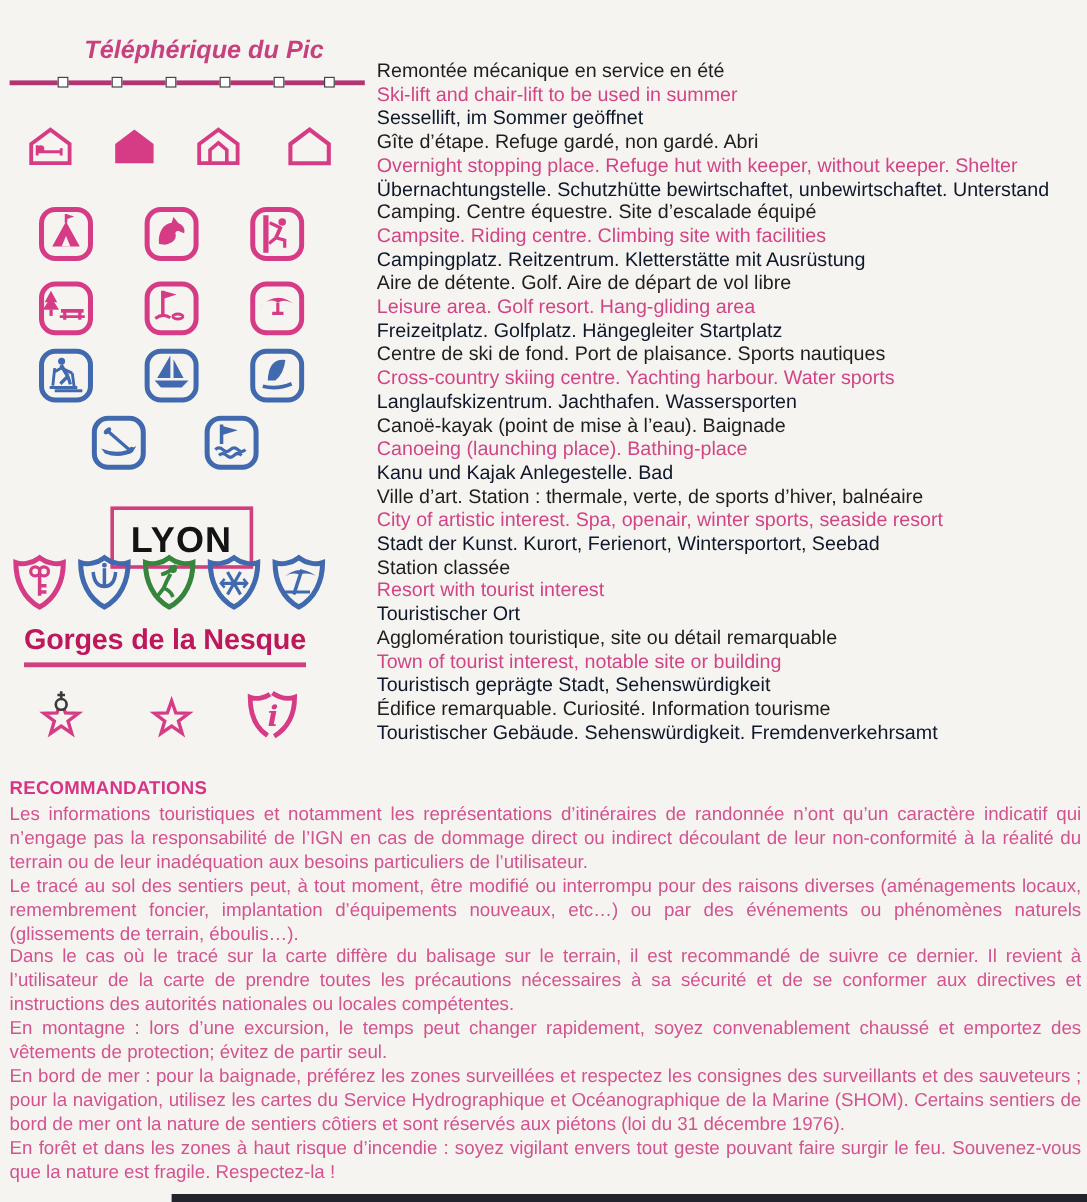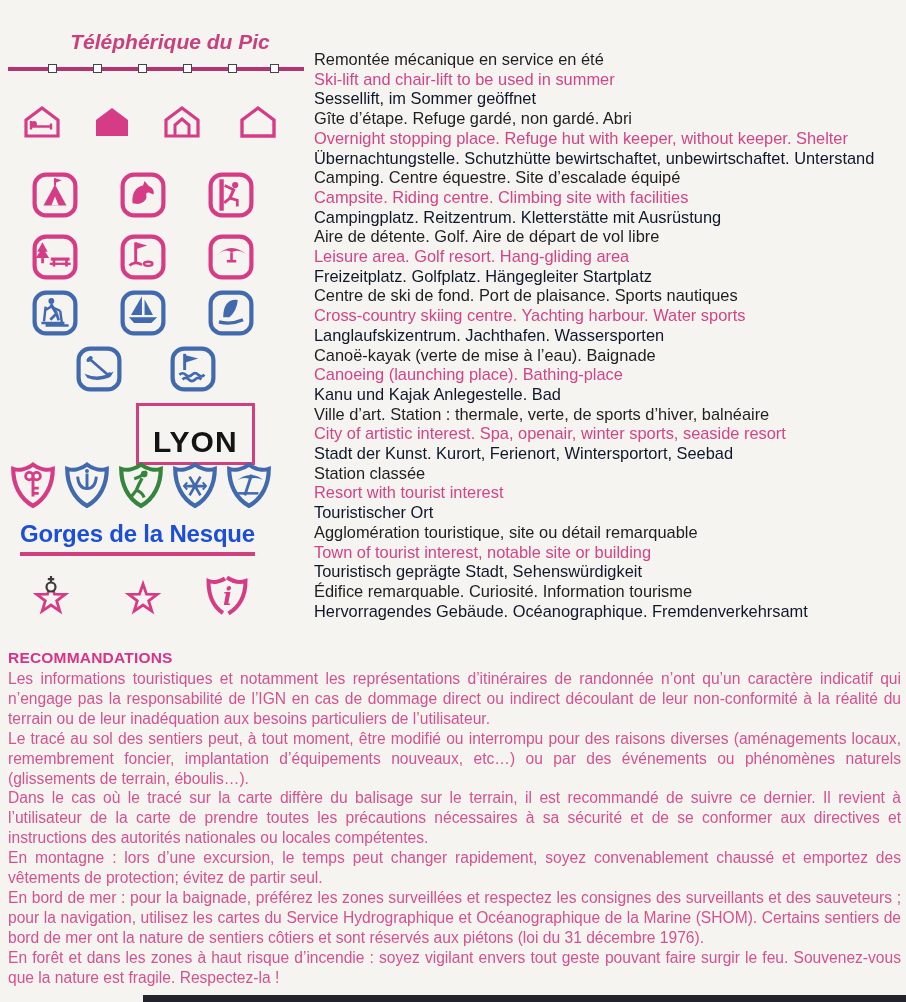--- a/index.html
+++ b/index.html
@@ -12,23 +12,23 @@
   .cableline{position:absolute;left:8px;top:63px;width:296px;height:12px;}
   .cableline .wire{position:absolute;left:0;top:4px;width:100%;height:3.5px;background:#b23472;}
   .cableline .pylon{position:absolute;top:1px;width:9px;height:9px;background:#fdfdfd;border:1.6px solid #44444c;box-sizing:border-box;}
 
   .house{position:absolute;width:40px;height:34px;}
   .sq{position:absolute;width:46px;height:46px;}
   .shield{position:absolute;width:50px;height:50px;}
   .star{position:absolute;width:50px;height:50px;}
   svg{display:block;width:100%;height:100%;}
 
-  .lyon-box{position:absolute;left:92px;top:403px;border:3px solid #d0407f;background:transparent;
-    padding:19px 14px 3px;color:#141414;font-size:30px;font-weight:bold;letter-spacing:1px;margin-left:44px;}
-  .gorges{position:absolute;left:20px;top:520px;color:#1d4ed8;font-size:24px;font-weight:bold;
+  .lyon-box{position:absolute;left:92px;top:422px;border:3px solid #d0407f;background:transparent;
+    padding:9px 14px 3px;color:#141414;font-size:30px;font-weight:bold;letter-spacing:1px;}
+  .gorges{position:absolute;left:20px;top:520px;color:#be185d;font-size:24px;font-weight:bold;
     padding-bottom:4px;border-bottom:4px solid #d0407f;letter-spacing:-0.2px;}
 
   
   .legend-col{position:absolute;left:314px;top:50px;width:590px;}
   .lg{margin:0;}
   .lg p{margin:0;font-size:16.4px;line-height:19.7px;white-space:nowrap;}
   .t-fr{color:#1e1e1e;}
   .t-en{color:#d14586;}
   .t-de{color:#0f172a;}
 
@@ -304,42 +304,42 @@
       <p class="t-fr">Aire de détente. Golf. Aire de départ de vol libre</p>
       <p class="t-en">Leisure area. Golf resort. Hang-gliding area</p>
       <p class="t-de">Freizeitplatz. Golfplatz. Hängegleiter Startplatz</p>
     </div>
     <div class="lg">
       <p class="t-fr">Centre de ski de fond. Port de plaisance. Sports nautiques</p>
       <p class="t-en">Cross-country skiing centre. Yachting harbour. Water sports</p>
       <p class="t-de">Langlaufskizentrum. Jachthafen. Wassersporten</p>
     </div>
     <div class="lg">
-      <p class="t-fr">Canoë-kayak (verte de mise à l’eau). Baignade</p>
+      <p class="t-fr">Canoë-kayak (point de mise à l’eau). Baignade</p>
       <p class="t-en">Canoeing (launching place). Bathing-place</p>
       <p class="t-de">Kanu und Kajak Anlegestelle. Bad</p>
     </div>
     <div class="lg">
       <p class="t-fr">Ville d’art. Station : thermale, verte, de sports d’hiver, balnéaire</p>
       <p class="t-en">City of artistic interest. Spa, openair, winter sports, seaside resort</p>
       <p class="t-de">Stadt der Kunst. Kurort, Ferienort, Wintersportort, Seebad</p>
     </div>
     <div class="lg">
       <p class="t-fr">Station classée</p>
       <p class="t-en">Resort with tourist interest</p>
       <p class="t-de">Touristischer Ort</p>
     </div>
     <div class="lg">
       <p class="t-fr">Agglomération touristique, site ou détail remarquable</p>
       <p class="t-en">Town of tourist interest, notable site or building</p>
       <p class="t-de">Touristisch geprägte Stadt, Sehenswürdigkeit</p>
     </div>
     <div class="lg">
       <p class="t-fr">Édifice remarquable. Curiosité. Information tourisme</p>
-      <p class="t-de">Hervorragendes Gebäude. Océanographique. Fremdenverkehrsamt</p>
+      <p class="t-de">Touristischer Gebäude. Sehenswürdigkeit. Fremdenverkehrsamt</p>
     </div>
   </div>
 
   <div class="recs">
     <h2>RECOMMANDATIONS</h2>
     <p>Les informations touristiques et notamment les représentations d’itinéraires de randonnée n’ont qu’un caractère indicatif qui n’engage pas la responsabilité de l’IGN en cas de dommage direct ou indirect découlant de leur non-conformité à la réalité du terrain ou de leur inadéquation aux besoins particuliers de l’utilisateur.</p>
     <p>Le tracé au sol des sentiers peut, à tout moment, être modifié ou interrompu pour des raisons diverses (aménagements locaux, remembrement foncier, implantation d’équipements nouveaux, etc…) ou par des événements ou phénomènes naturels (glissements de terrain, éboulis…).</p>
     <p>Dans le cas où le tracé sur la carte diffère du balisage sur le terrain, il est recommandé de suivre ce dernier. Il revient à l’utilisateur de la carte de prendre toutes les précautions nécessaires à sa sécurité et de se conformer aux directives et instructions des autorités nationales ou locales compétentes.</p>
     <p>En montagne : lors d’une excursion, le temps peut changer rapidement, soyez convenablement chaussé et emportez des vêtements de protection; évitez de partir seul.</p>
     <p>En bord de mer : pour la baignade, préférez les zones surveillées et respectez les consignes des surveillants et des sauveteurs ; pour la navigation, utilisez les cartes du Service Hydrographique et Océanographique de la Marine (SHOM). Certains sentiers de bord de mer ont la nature de sentiers côtiers et sont réservés aux piétons (loi du 31 décembre 1976).</p>

